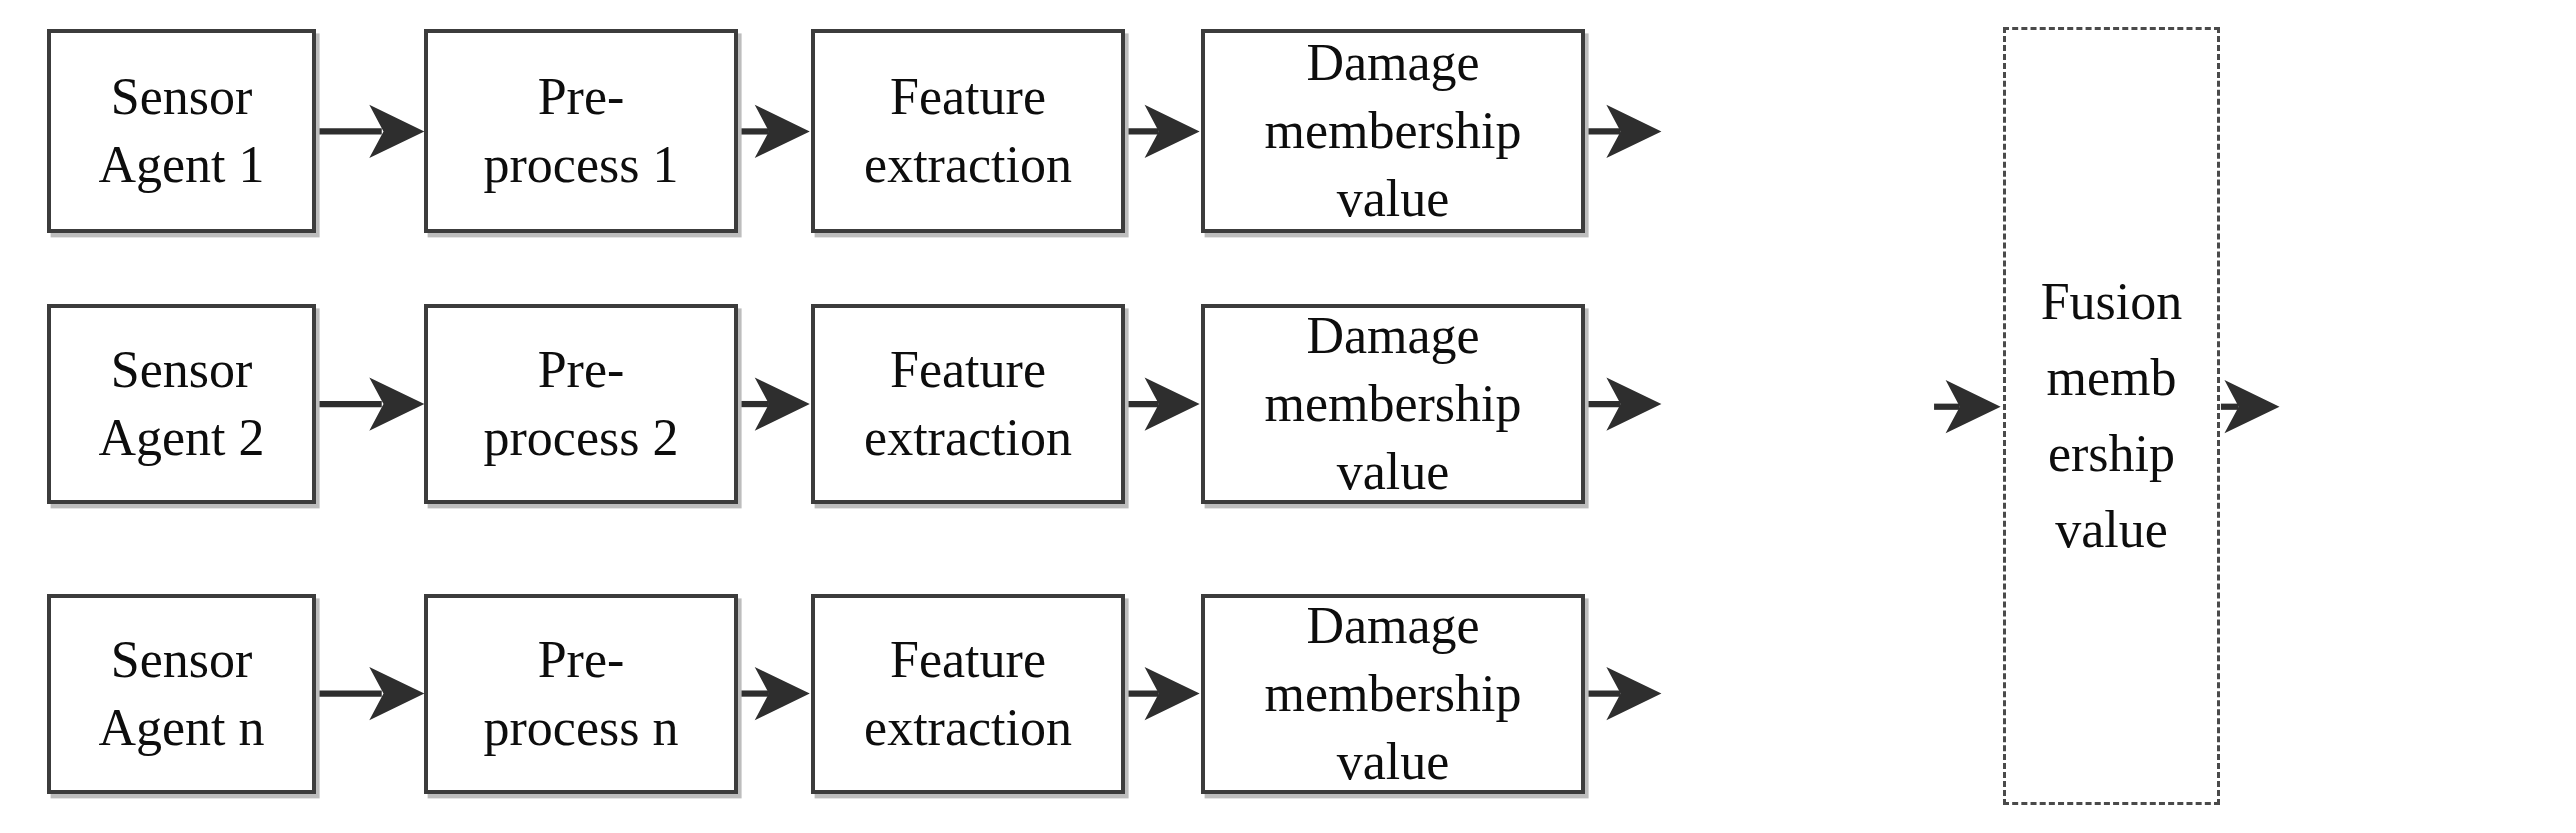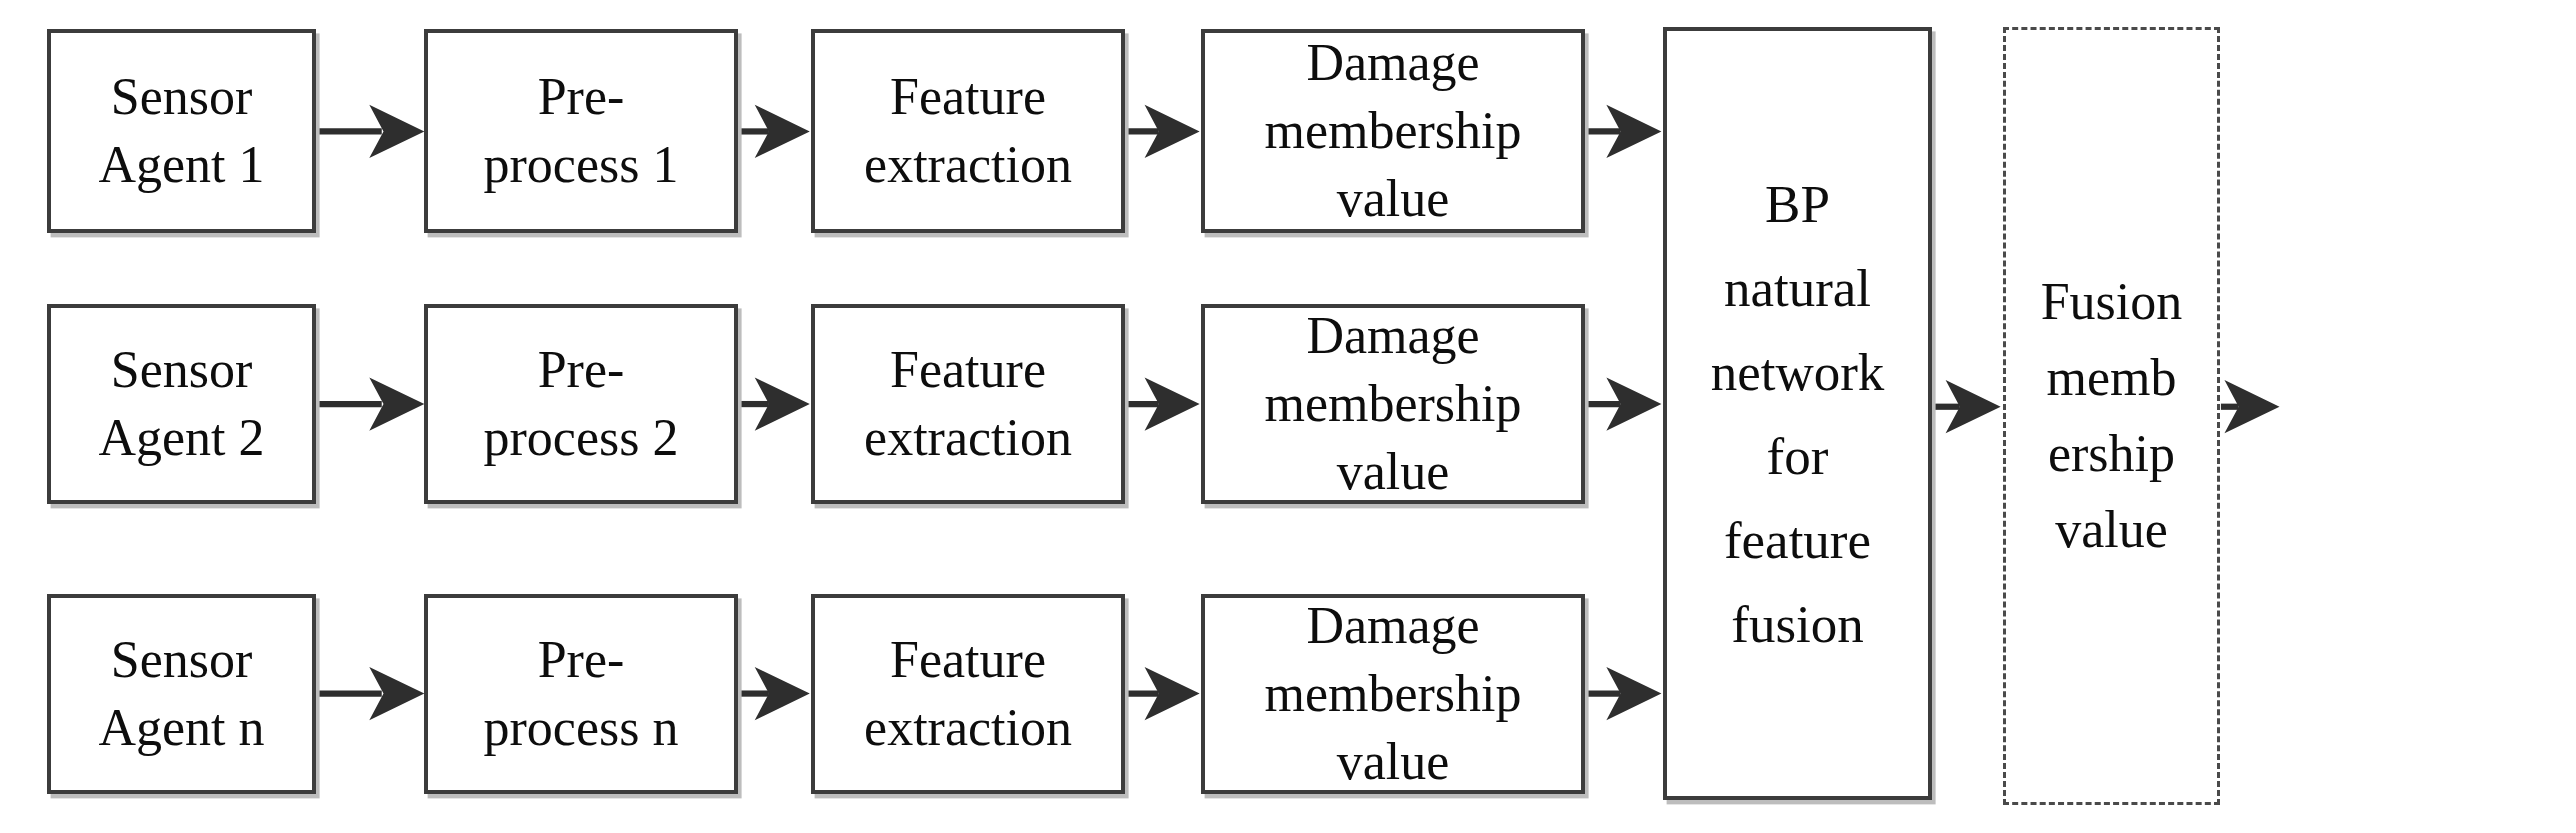--- a/index.html
+++ b/index.html
@@ -159,28 +159,20 @@
   <div class="box solid" style="left:811px;top:594px;width:314px;height:200px;">
     <span class="label">Feature
 extraction</span>
   </div>
   <div class="box solid" style="left:1201px;top:594px;width:384px;height:200px;">
     <span class="label">Damage
 membership
 value</span>
   </div>
 
-  <div class="box solid bp" style="left:1663px;top:27px;width:269px;height:773px;">
-    <span class="label">BP
-natural
-network
-for
-feature
-fusion</span>
-  </div>
 
   <div class="box dashed" style="left:2003px;top:27px;width:217px;height:778px;">
     <span class="label">Fusion
 memb
 ership
 value</span>
   </div>
 
 </div>
 

